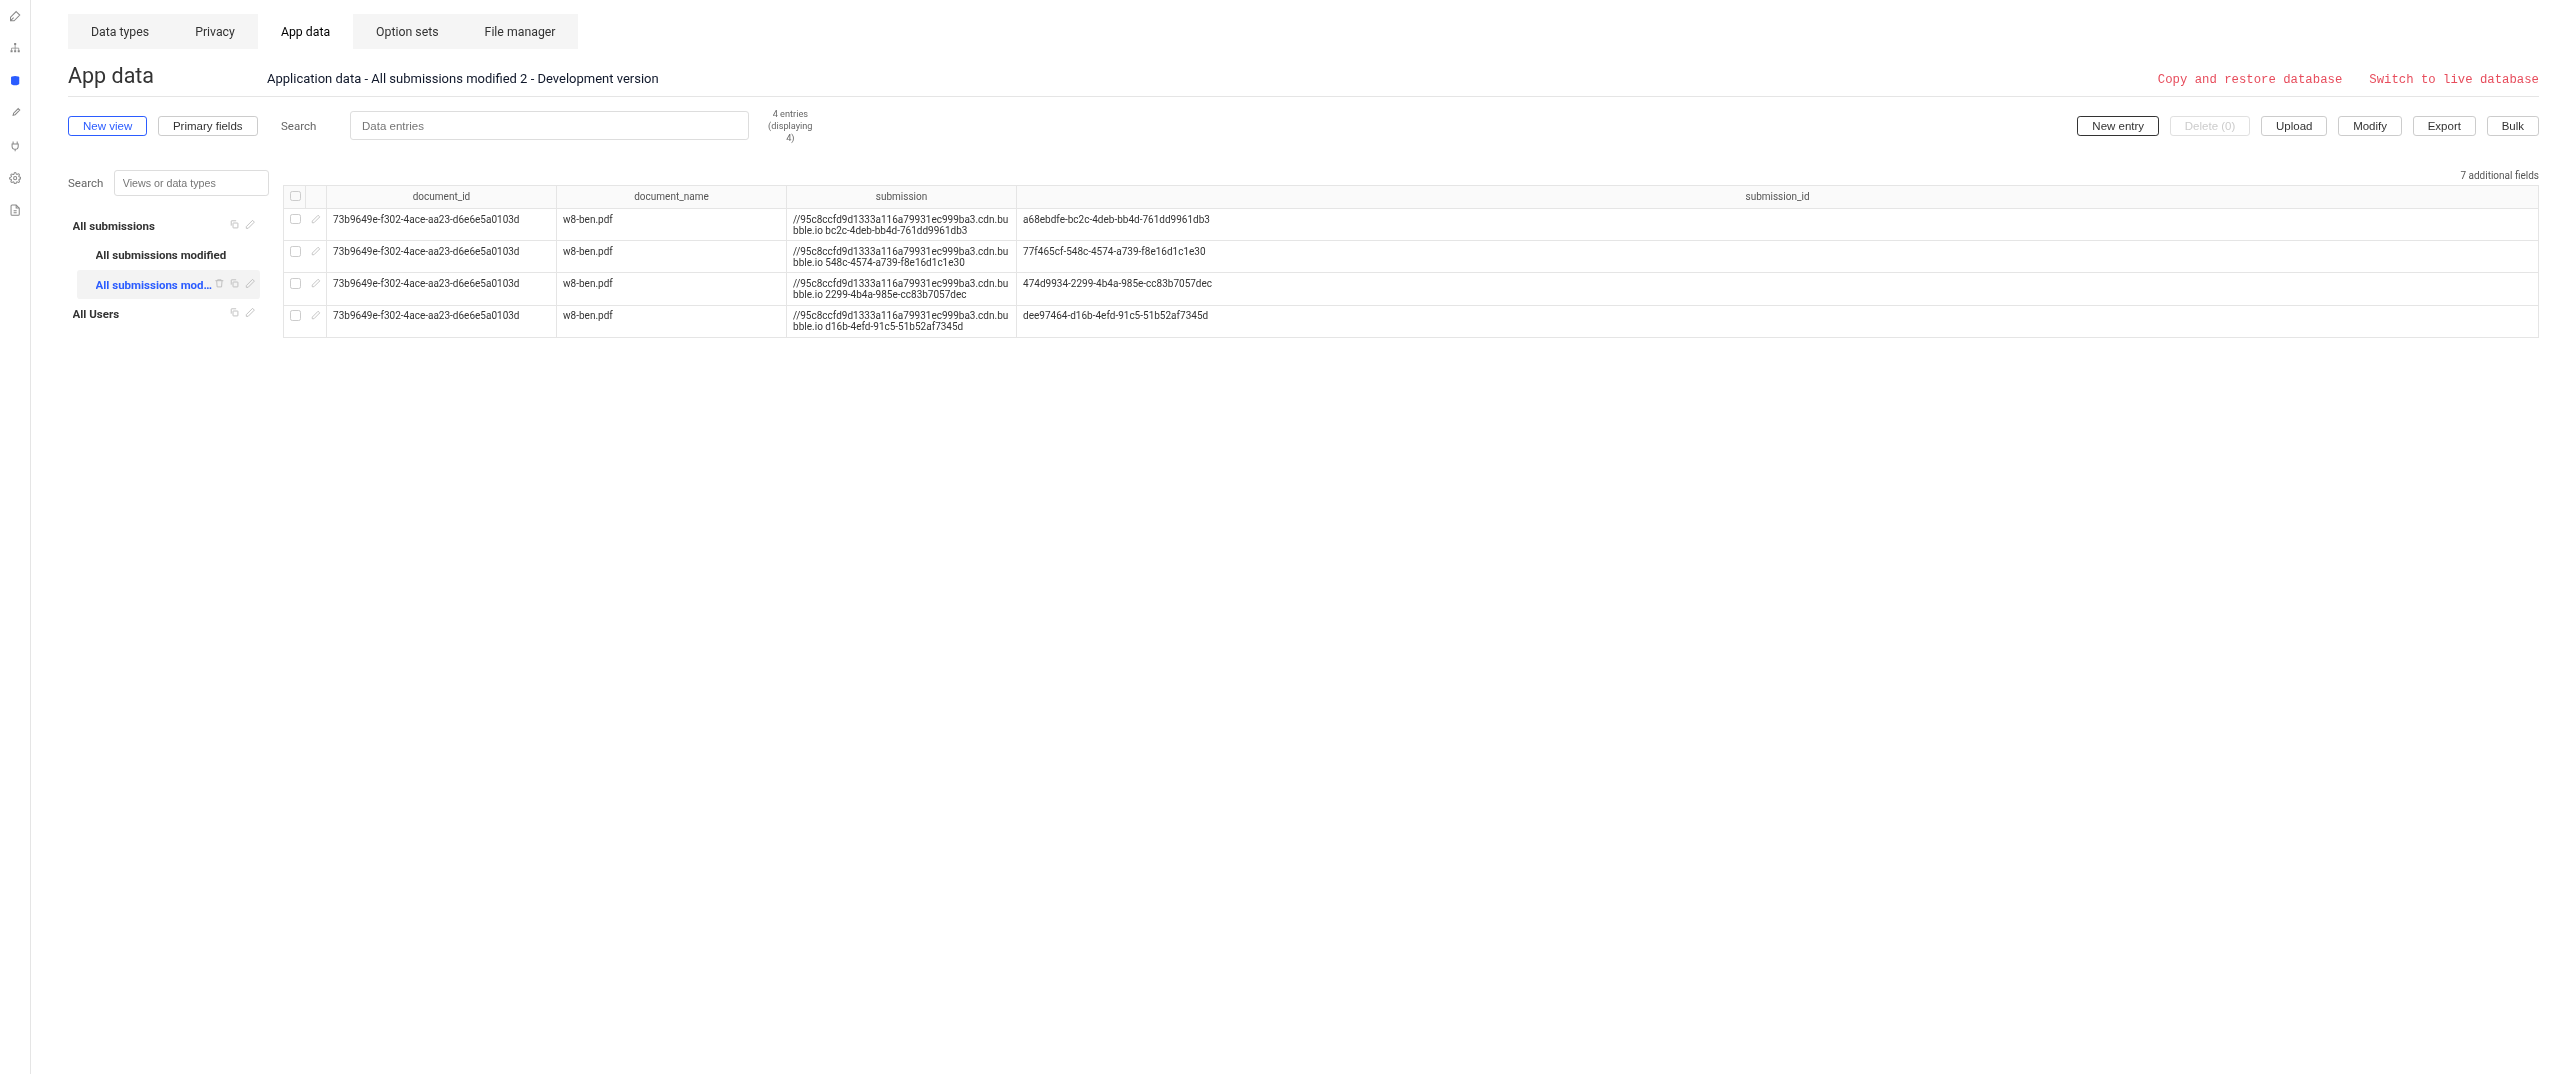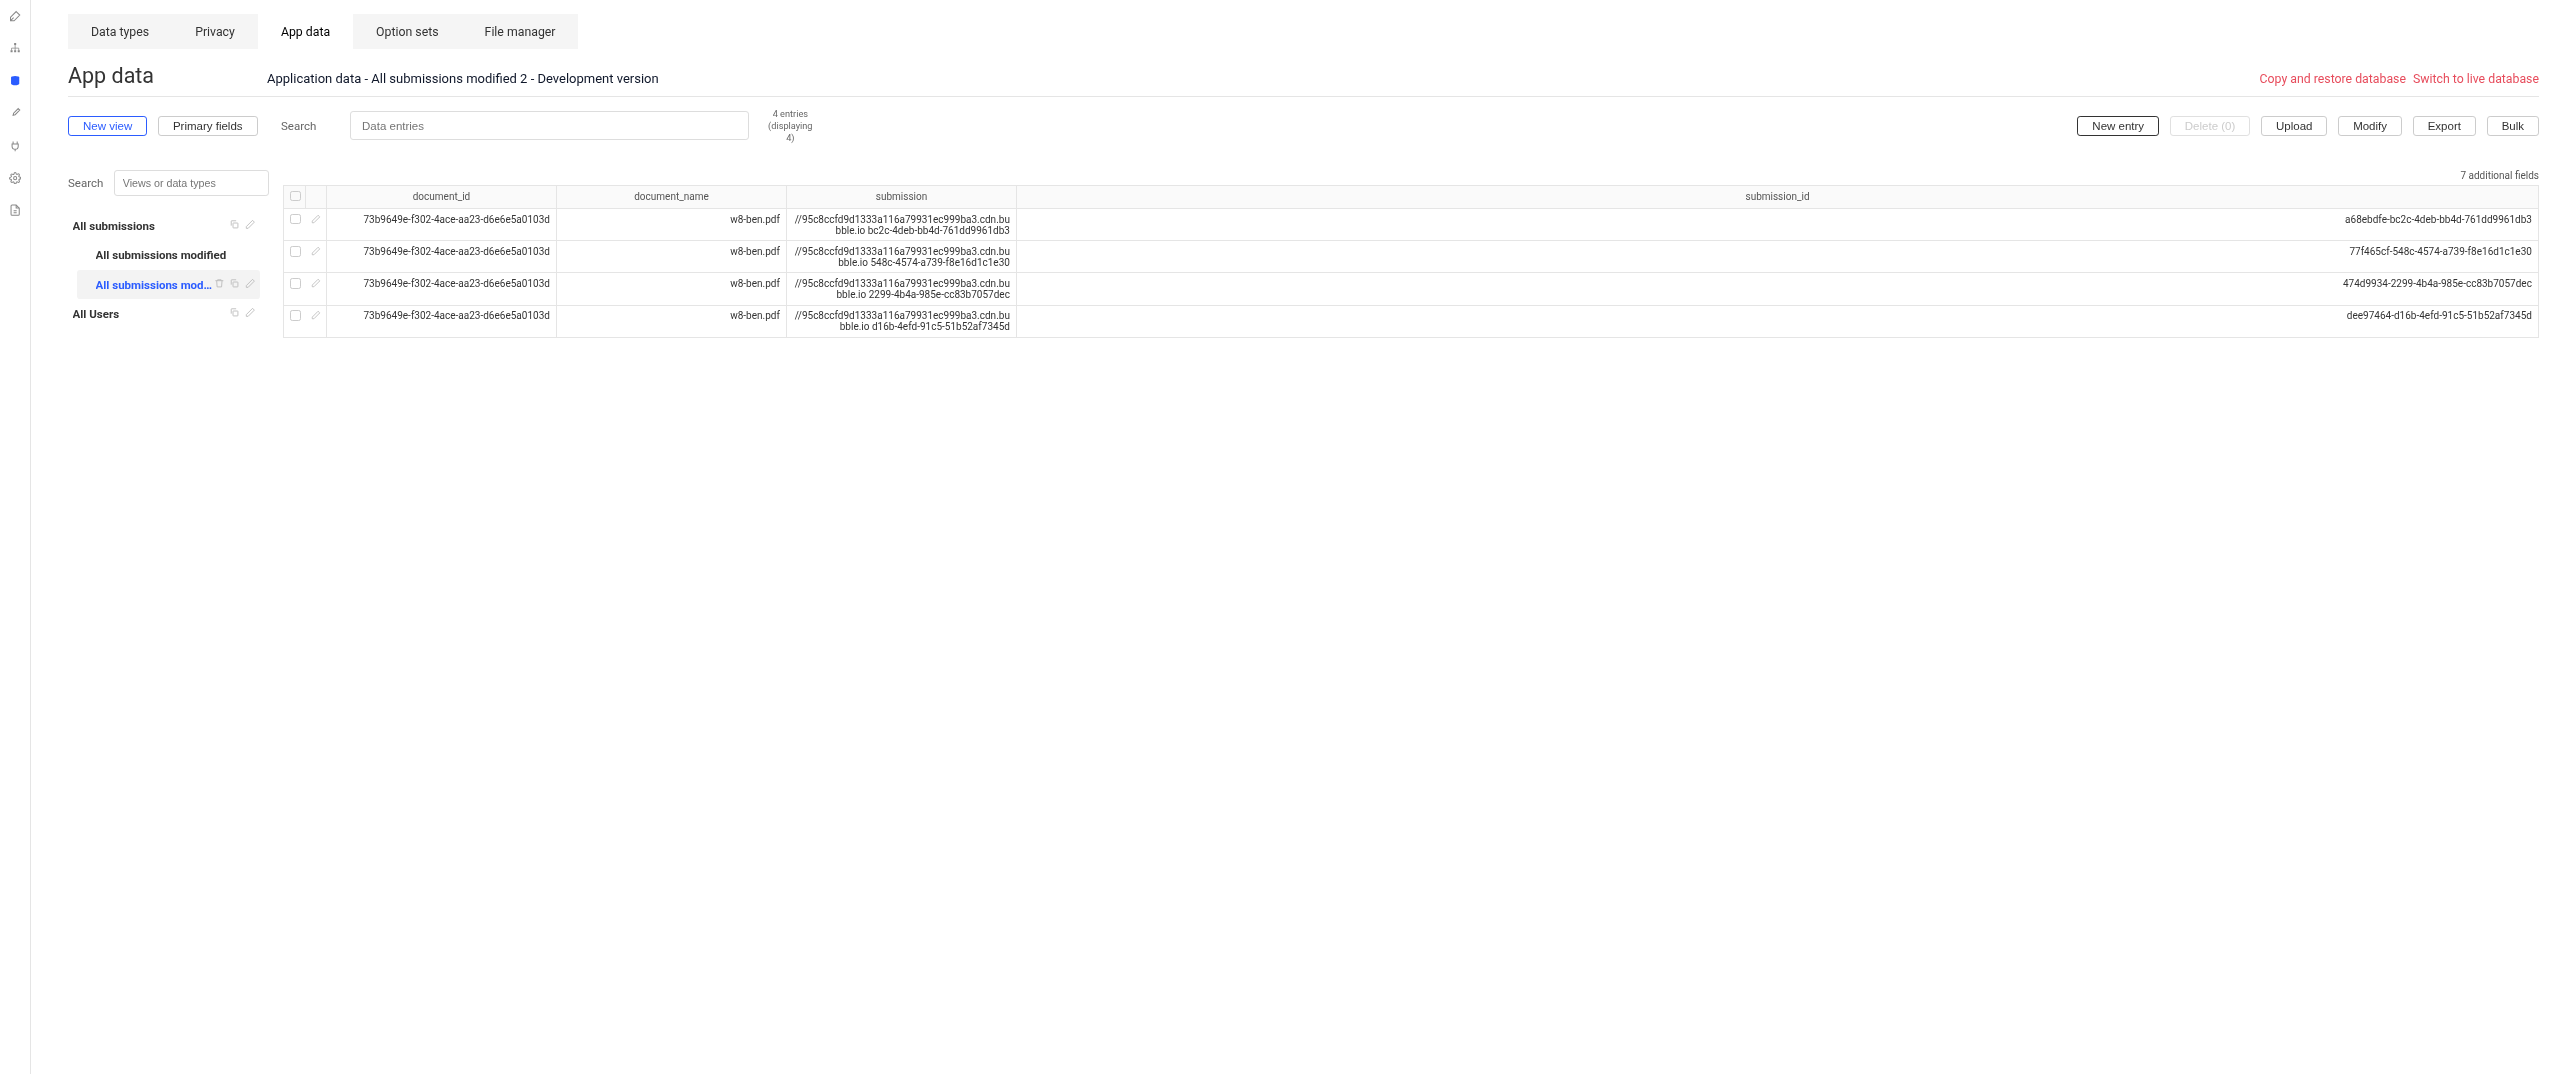--- a/index.html
+++ b/index.html
@@ -19,21 +19,21 @@
 .tabs { display: flex; border-bottom: none; padding-left: 37px; padding-top: 14px; }
 .tab { padding: 10.7px 23px; font-size: 12.3px; cursor: pointer; background: #f5f5f5; color: #333; }
 .tab.active { background: #fff; color: #000; }
 
 
 .content { display: flex; flex: 1; padding: 0 37px; flex-direction: column; }
 
 .header-row { display: flex; align-items: baseline; padding-top: 14px; padding-bottom: 7.7px; }
 .page-title { font-size: 21.5px; font-weight: 400; width: 199px; }
 .breadcrumb { font-size: 13px; color: #0f172a; flex: 1; }
-.header-links { display: flex; gap: 7px; }
+.header-links { display: flex; gap: 27px; font-family: Liberation Mono, monospace; }
 .link-red { color: #e74c5c; font-size: 12.3px; cursor: pointer; }
 
 .subheader { border-bottom: 0.8px solid #e5e5e5; }
 
 .controls-row { display: flex; align-items: center; padding: 10.7px 0; gap: 14px; }
 .left-controls { width: 199px; display: flex; gap: 10.7px; }
 .btn { border: 0.8px solid #ccc; border-radius: 3.1px; padding: 3px 14px; background: #fff; font-size: 11.5px; cursor: pointer; color: #333; }
 .btn.blue-border { border-color: #2b5cff; color: #2b5cff; }
 .btn.dark-border { border-color: #333; }
 .btn.disabled { color: #ccc; border-color: #e0e0e0; cursor: default; }
@@ -56,21 +56,21 @@
 .tree-item.selected .label { color: #2b5cff; }
 .tree-icons { display: flex; gap: 4.6px; color: #bbb; }
 .tree-icons svg { width: 10.7px; height: 10.7px; }
 .tree-group { border-left: none; margin-left: 9.2px; }
 
 
 .table-area { flex: 1; }
 .additional-fields { text-align: right; font-size: 10px; color: #555; padding-bottom: 4.6px; }
 
 table { width: 100%; border-collapse: collapse; table-layout: fixed; }
-th, td { border: 0.8px solid #e5e5e5; padding: 4.6px 6.1px; font-size: 10px; text-align: right; vertical-align: top; word-wrap: break-word; }
+th, td { border: 0.8px solid #e5e5e5; padding: 4.6px 6.1px; font-size: 10px; text-align: left; vertical-align: top; word-wrap: break-word; }
 th { background: #fafafa; font-weight: 400; text-align: center; color: #555; }
 .col-chk { width: 21.5px; text-align: center; }
 .col-edit { width: 21.5px; text-align: center; }
 .col-docid { width: 230px; }
 .col-docname { width: 230px; }
 .col-sub { width: 230px; }
 .col-subid { width: auto; margin-left: 40px; }
 .chk { width: 10.7px; height: 10.7px; border: 1.2px solid #ccc; border-radius: 2.3px; display: inline-block; }
 .pencil { color: #bbb; cursor: pointer; }
 .pencil svg { width: 10px; height: 10px; }

